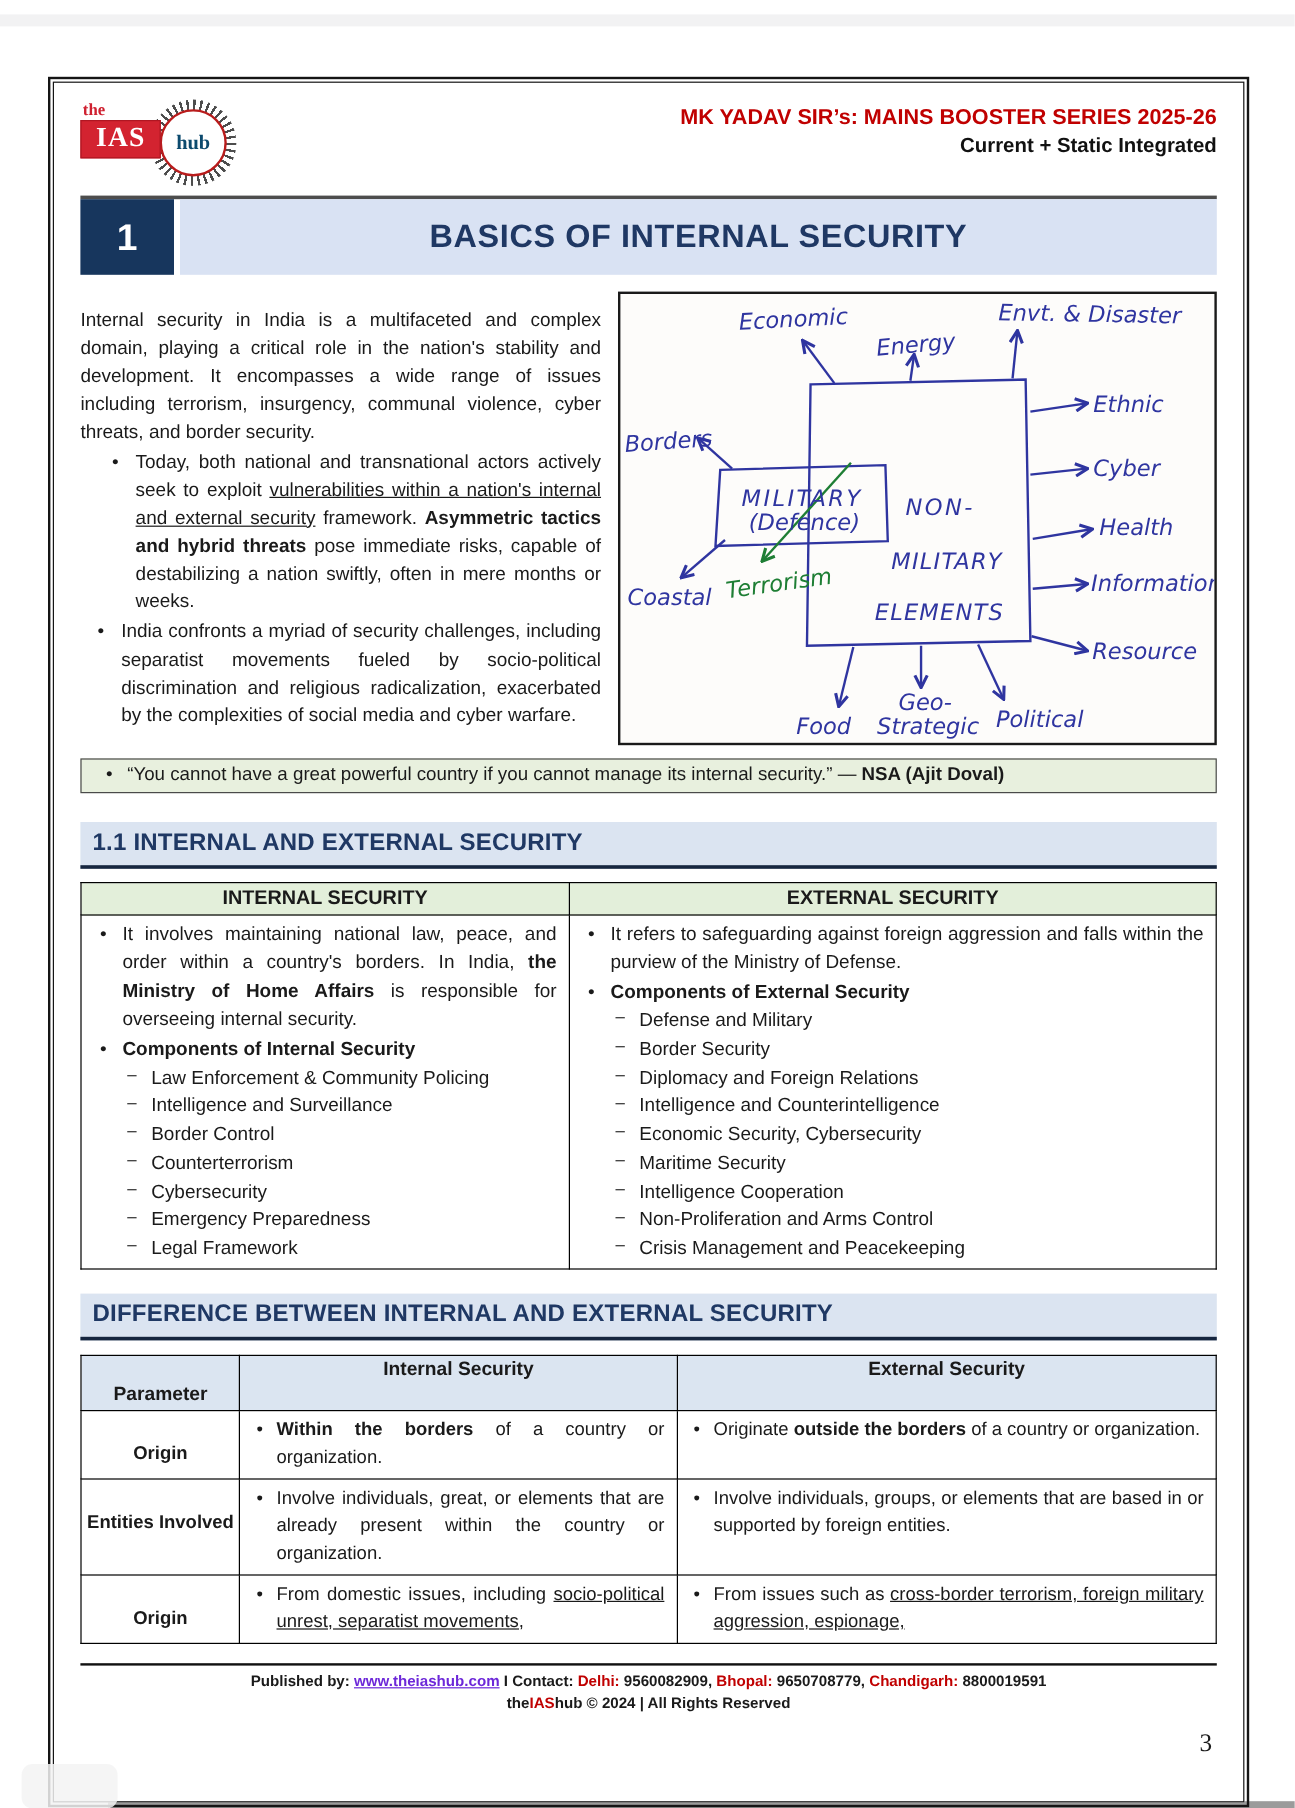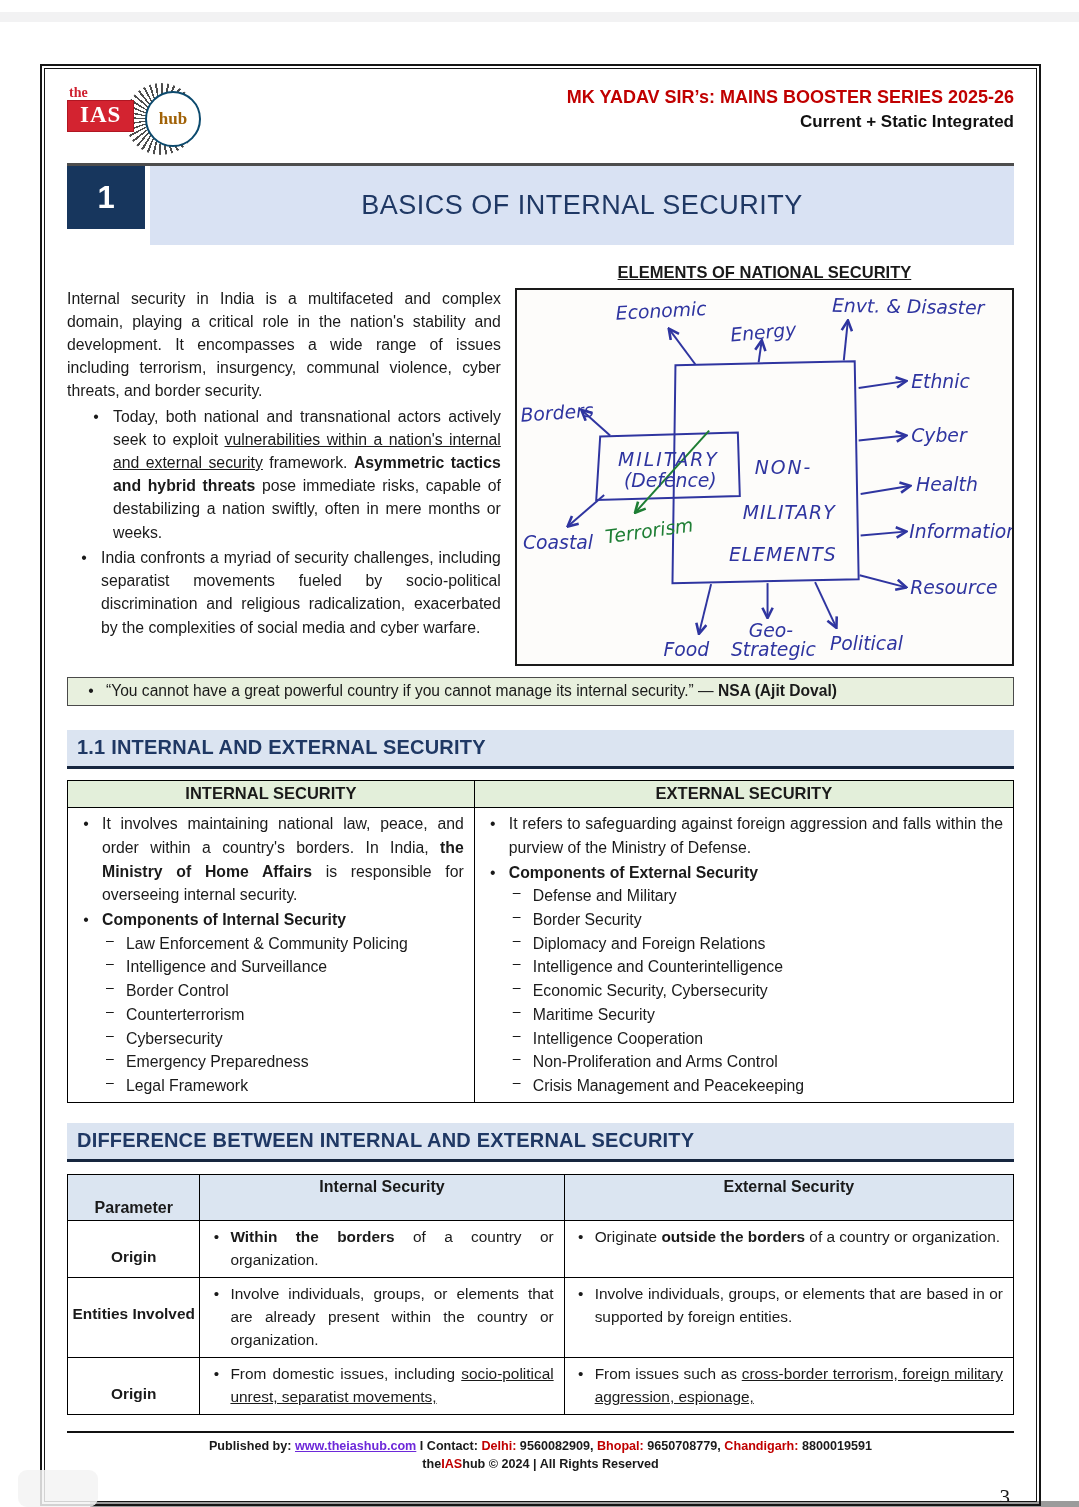--- a/index.html
+++ b/index.html
@@ -13,38 +13,38 @@
 
   .page { position:absolute; left:44px; top:68px; width:993px; height:1434px;
           background:#ffffff; border:1px solid #151515; outline:2px solid #151515; outline-offset:2px;
           padding:12px 22px 0 22px; overflow:hidden; z-index:2; }
 
   
   .hdr { display:flex; justify-content:space-between; align-items:flex-start; height:76px; }
   .logo { position:relative; width:150px; height:76px; }
   .gear { position:absolute; left:58px; top:2px; width:72px; height:72px; border-radius:50%;
           background:repeating-conic-gradient(#4d4d4d 0deg 3.5deg, #ffffff 3.5deg 10deg); }
-  .gear-in { position:absolute; left:78px; top:10px; width:56px; height:56px; border-radius:50%;
-             background:#fff; border:2px solid #0c4a6e; display:flex; align-items:center; justify-content:center;
-             font-family:"Liberation Serif", serif; font-weight:bold; font-size:17px; color:#a16207; }
+  .gear-in { position:absolute; left:66px; top:10px; width:56px; height:56px; border-radius:50%;
+             background:#fff; border:2px solid #b91c1c; display:flex; align-items:center; justify-content:center;
+             font-family:"Liberation Serif", serif; font-weight:bold; font-size:17px; color:#0c4a6e; }
   .logo-the { position:absolute; left:2px; top:4px; color:#cf2030; font-family:"Liberation Serif", serif;
               font-size:14px; font-weight:bold; }
   .ias-box { position:absolute; left:0; top:19px; background:#d32330; color:#fff; padding:1px 12px 3px 12px;
              font-family:"Liberation Serif", serif; font-weight:bold; font-size:23px; letter-spacing:1px;
              border:1px solid #b01622; }
   .hdr-right { text-align:right; padding-top:6px; }
   .hdr-series { color:#c00000; font-weight:bold; font-size:18px; }
   .hdr-sub { color:#111; font-weight:bold; font-size:17px; margin-top:4px; }
 
   
   .banner-row { display:flex; margin-top:6px; border-top:3px solid #4d4d4d; }
   .ch-num { width:78px; background:#17365d; color:#fff; font-size:31px; font-weight:bold;
             display:flex; align-items:center; justify-content:center; height:63px; margin-right:5px; }
   .ch-title { flex:1; background:#d9e2f3; color:#1f3864; display:flex; align-items:center; justify-content:center;
-              font-size:27px; font-weight:normal; letter-spacing:0.5px; height:79px; }
+              font-size:27px; font-weight:bold; letter-spacing:0.5px; height:63px; }
 
   
   .intro { display:flex; gap:14px; margin-top:14px;align-items:center; }
   .intro-left { width:46.5%; font-size:15.8px; line-height:1.47; text-align:justify; }
   .intro-right { width:53.5%; }
   .intro-p { margin-bottom:2px; }
   .bitem { display:flex; margin-top:2px; }
   .bitem .blt { flex:0 0 34px; text-align:center; }
   .bitem.ind { padding-left:12px; }
   .bitem .btxt { flex:1; text-align:justify; }
@@ -131,21 +131,20 @@
         <span class="blt">•</span>
         <div class="btxt"><span>Today, both national and transnational actors actively seek to exploit </span><span class="u">vulnerabilities within a nation's internal and external security</span><span> framework. </span><span class="bold">Asymmetric tactics and hybrid threats</span><span> pose immediate risks, capable of destabilizing a nation swiftly, often in mere months or weeks.</span></div>
       </div>
       <div class="bitem">
         <span class="blt">•</span>
         <div class="btxt">India confronts a myriad of security challenges, including separatist movements fueled by socio-political discrimination and religious radicalization, exacerbated by the complexities of social media and cyber warfare.</div>
       </div>
     </div>
 
     <div class="intro-right">
-      <div class="diag-title">ELEMENTS OF NATIONAL SECURITY</div>
       <div class="diag-frame">
         <svg viewBox="0 0 500 378">
           <defs>
             <marker id="ah" viewBox="0 0 10 10" refX="8" refY="5" markerWidth="6.5" markerHeight="6.5" orient="auto-start-reverse">
               <path d="M1,1 L9,5 L1,9" fill="none" stroke="#2f35a0" stroke-width="2"></path>
             </marker>
             <marker id="ahg" viewBox="0 0 10 10" refX="8" refY="5" markerWidth="6.5" markerHeight="6.5" orient="auto-start-reverse">
               <path d="M1,1 L9,5 L1,9" fill="none" stroke="#1e7e34" stroke-width="2"></path>
             </marker>
           </defs>
@@ -320,21 +319,21 @@
               <span class="blt">•</span>
               <div class="ctx"><span>Originate </span><span class="bold">outside the borders</span><span> of a country or organization.</span></div>
             </div>
       </td>
     </tr>
     <tr>
       <td class="param">Entities Involved</td>
       <td class="c-int">
         <div class="cb2">
               <span class="blt">•</span>
-              <div class="ctx">Involve individuals, groups, or elements that are already present within the country or organization.</div>
+              <div class="ctx">Involve individuals, great, or elements that are already present within the country or organization.</div>
             </div>
       </td>
       <td class="c-ext">
         <div class="cb2">
               <span class="blt">•</span>
               <div class="ctx">Involve individuals, groups, or elements that are based in or supported by foreign entities.</div>
             </div>
       </td>
     </tr>
     <tr>

